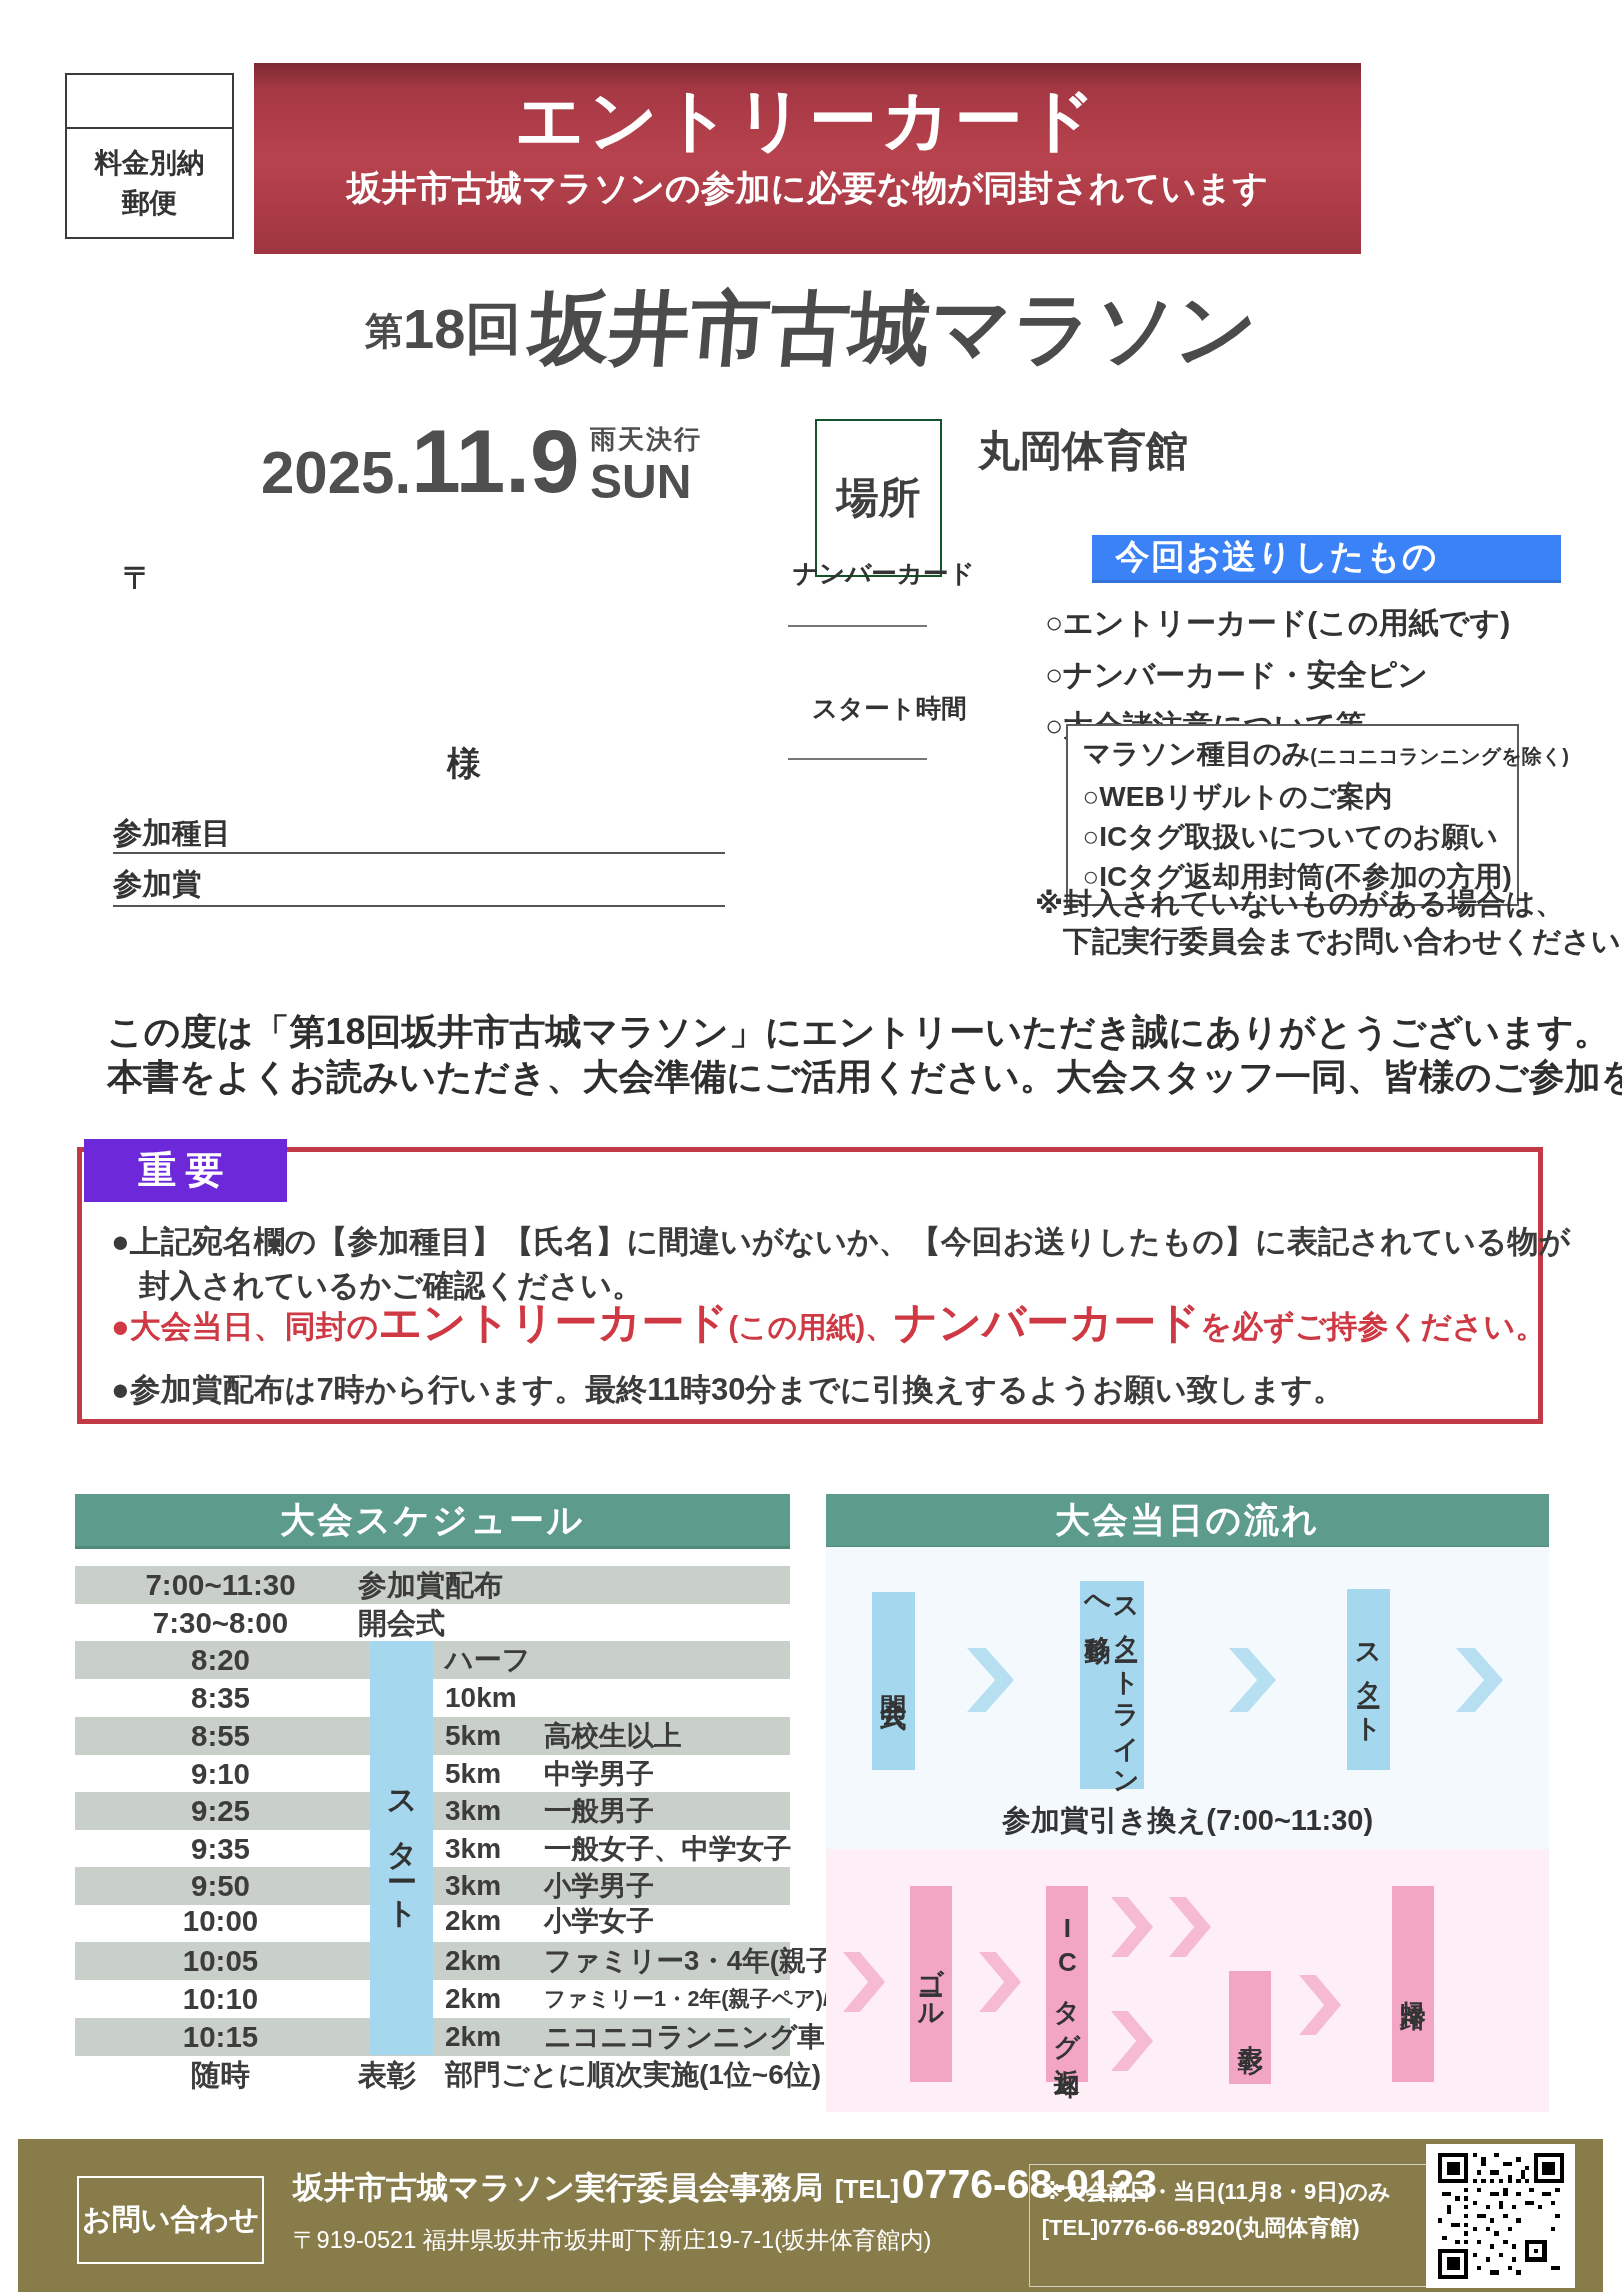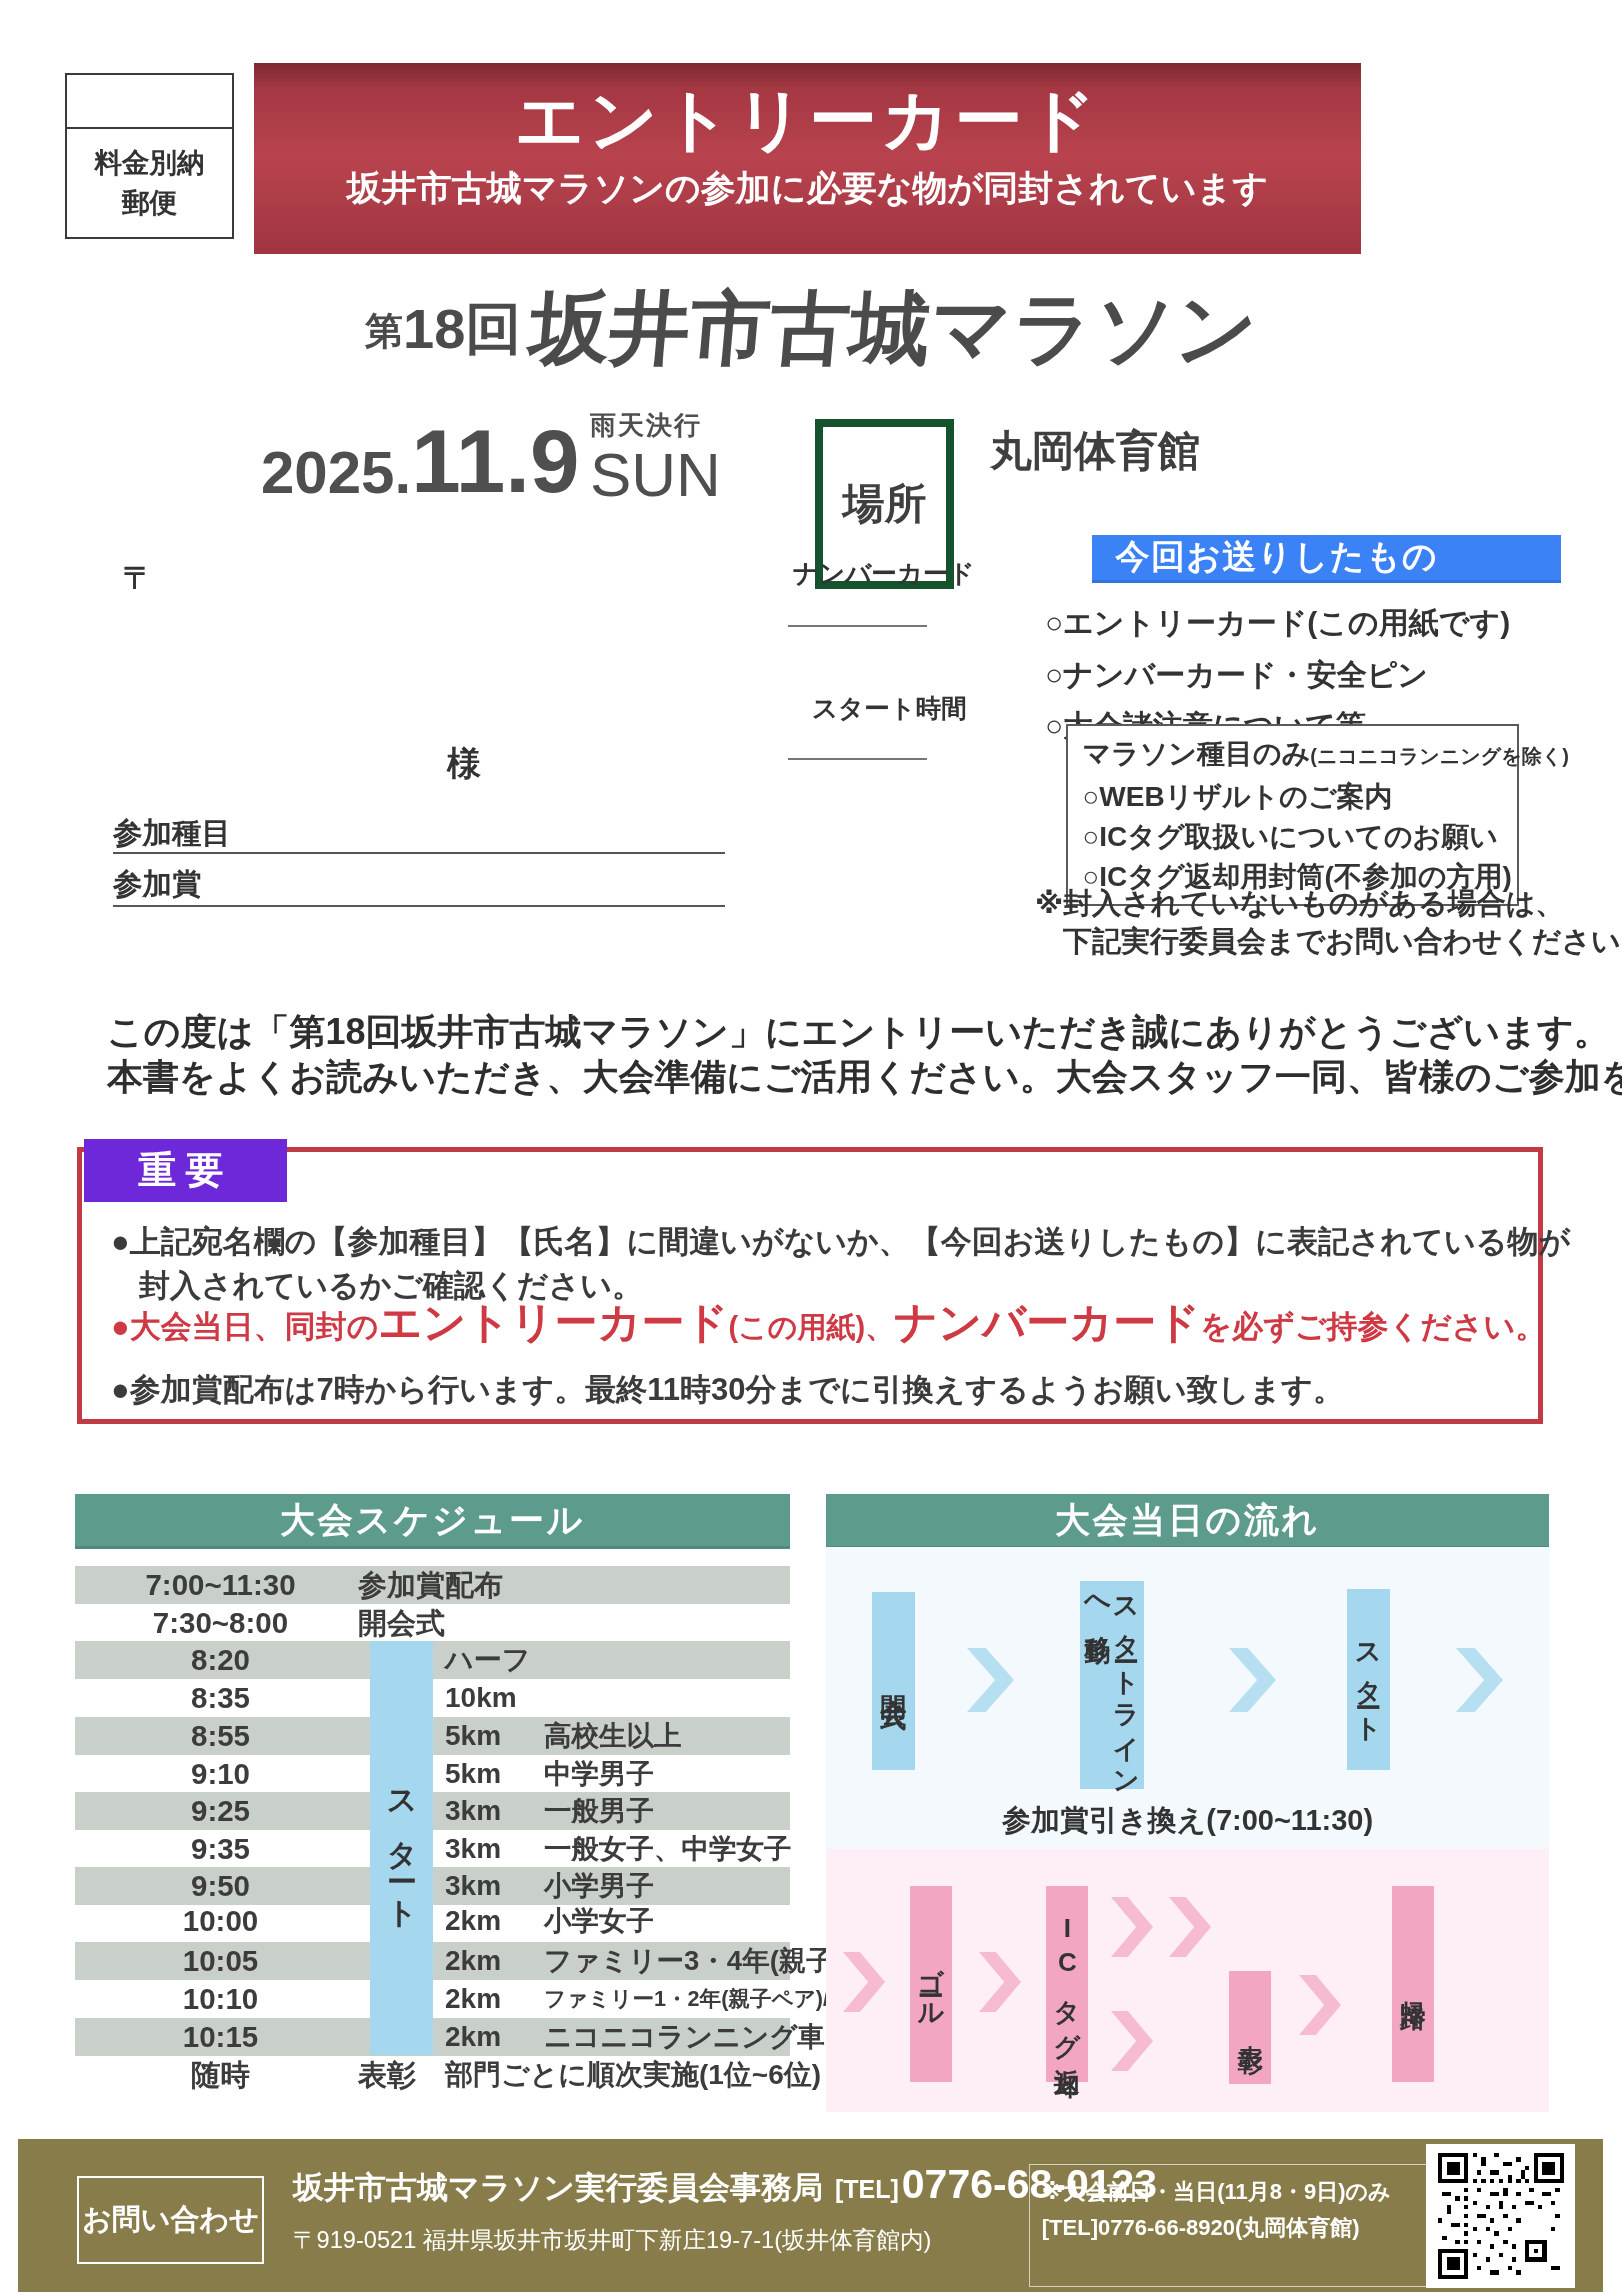--- a/index.html
+++ b/index.html
@@ -26,25 +26,25 @@
   #etitle .pre{font-size:38px;font-weight:700;vertical-align:11.8px;}
   #etitle .num{font-size:56px;font-weight:700;vertical-align:7.9px;margin-right:9.2px;}
   #etitle .big{display:inline-block;font-size:80px;font-weight:700;transform:skewX(-5deg);line-height:1;}
 
   
   #daterow{left:261px;top:393px;height:113px;display:flex;align-items:flex-end;color:#4f4f4f;}
   #daterow .yr{font-size:60px;font-weight:700;line-height:1;margin-bottom:2.6px;}
   #daterow .dy{font-size:89px;font-weight:700;line-height:1;}
   #daterow .col{display:flex;flex-direction:column;margin-left:10.5px;}
   #daterow .wx{font-size:26px;font-weight:700;letter-spacing:2px;line-height:1;}
-  #daterow .dw{font-size:62px;font-weight:400;line-height:1;margin-top:6.5px;}
+  #daterow .dw{font-size:48px;font-weight:700;line-height:1;margin-top:6.5px;}
 
   
   #venue{left:815px;top:419px;display:flex;}
-  #venue .vbox{width:123px;height:154px;border:8px solid #14532d;display:flex;align-items:center;justify-content:center;
+  #venue .vbox{width:123px;height:154px;border:2px solid #14532d;display:flex;align-items:center;justify-content:center;
                font-size:42px;font-weight:700;color:#3f3f3f;}
   #venue .vtxt{margin-left:36px;font-size:42px;font-weight:700;color:#3f3f3f;line-height:1;}
   #venue .vtxt .l1{margin-top:10.5px;}
   #venue .vtxt .l2{margin-top:18.3px;}
 
   
   .lbl{font-weight:600;color:#333;}
   .uline{border-top:2px solid #777;height:0;}
 
   

